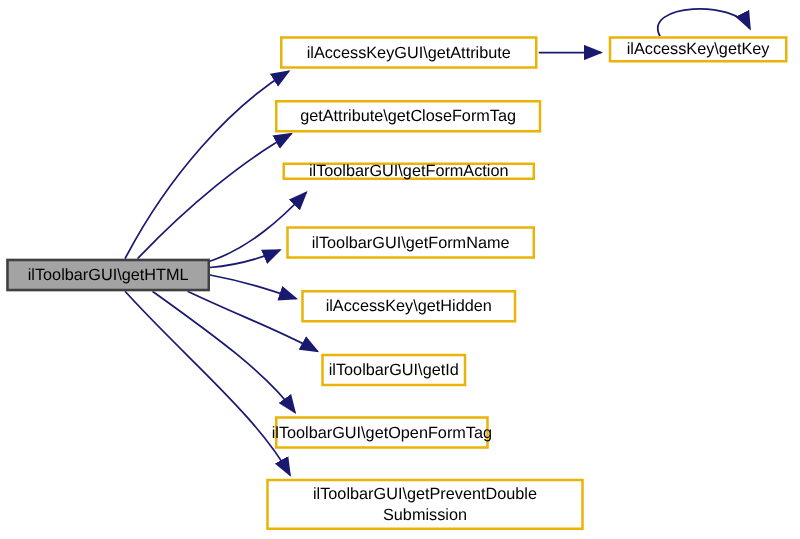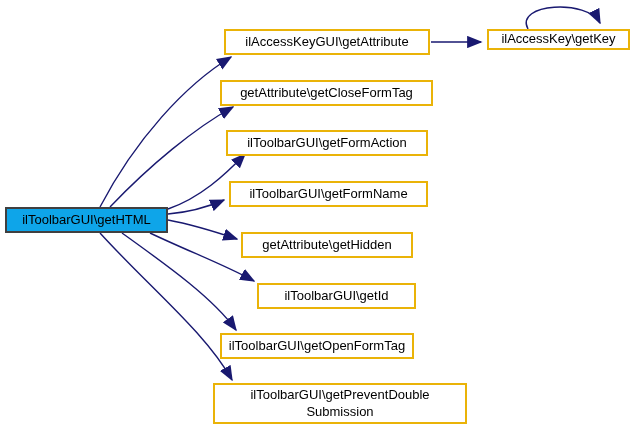--- a/index.html
+++ b/index.html
@@ -27,21 +27,21 @@
     line-height: 1.3;
     display: flex;
     align-items: center;
     justify-content: center;
     text-align: center;
     white-space: normal;
     cursor: pointer;
     padding: 0 3px;
   }
   .node.highlight {
-    background: #0ea5e9;
+    background: #a3a3a3;
     border-width: 2px;
     border-color: #404040;
   }
 </style>
 </head>
 <body>
 
 <div class="canvas">
   <svg class="edge-layer" width="640" height="431" viewBox="0 0 640 431" xmlns="http://www.w3.org/2000/svg">
     <defs>
@@ -59,21 +59,21 @@
         <path d="M122,233 C168,266 213,298 236,330" stroke="#191970" stroke-width="1.4" fill="none" marker-end="url(#arrowhead)"></path>
         <path d="M100,233 C150,288 205,332 232,380" stroke="#191970" stroke-width="1.4" fill="none" marker-end="url(#arrowhead)"></path>
         <path d="M431,42 L481,42" stroke="#191970" stroke-width="1.4" fill="none" marker-end="url(#arrowhead)"></path>
         <path d="M528,29 C514,3 588,-1 600,23" stroke="#191970" stroke-width="1.4" fill="none" marker-end="url(#arrowhead)"></path>
       </g>
   </svg>
   <div id="node-layer">
       <div class="node highlight" style="left: 5px; top: 207px; width: 163px; height: 26px;">ilToolbarGUI\getHTML</div>
       <div class="node" style="left: 224px; top: 29px; width: 206px; height: 26px;">ilAccessKeyGUI\getAttribute</div>
       <div class="node" style="left: 220px; top: 80px; width: 213px; height: 26px;">getAttribute\getCloseFormTag</div>
-      <div class="node" style="left: 226px; top: 130px; width: 202px; height: 26px;">ilToolbarGUI\getFormAction</div>
+      <div class="node" style="left: 226px; top: 130px; width: 202px; height: 14px;">ilToolbarGUI\getFormAction</div>
       <div class="node" style="left: 229px; top: 181px; width: 199px; height: 26px;">ilToolbarGUI\getFormName</div>
-      <div class="node" style="left: 241px; top: 232px; width: 172px; height: 26px;">getAttribute\getHidden</div>
-      <div class="node" style="left: 257px; top: 283px; width: 159px; height: 26px;">ilToolbarGUI\getId</div>
-      <div class="node" style="left: 220px; top: 333px; width: 194px; height: 26px;">ilToolbarGUI\getOpenFormTag</div>
+      <div class="node" style="left: 241px; top: 232px; width: 172px; height: 26px;">ilAccessKey\getHidden</div>
+      <div class="node" style="left: 257px; top: 283px; width: 116px; height: 26px;">ilToolbarGUI\getId</div>
+      <div class="node" style="left: 220px; top: 333px; width: 171px; height: 26px;">ilToolbarGUI\getOpenFormTag</div>
       <div class="node" style="left: 213px; top: 383px; width: 254px; height: 41px;">ilToolbarGUI\getPreventDouble Submission</div>
       <div class="node" style="left: 487px; top: 29px; width: 143px; height: 21px;">ilAccessKey\getKey</div>
     </div>
 </div>
 
 </body></html>

